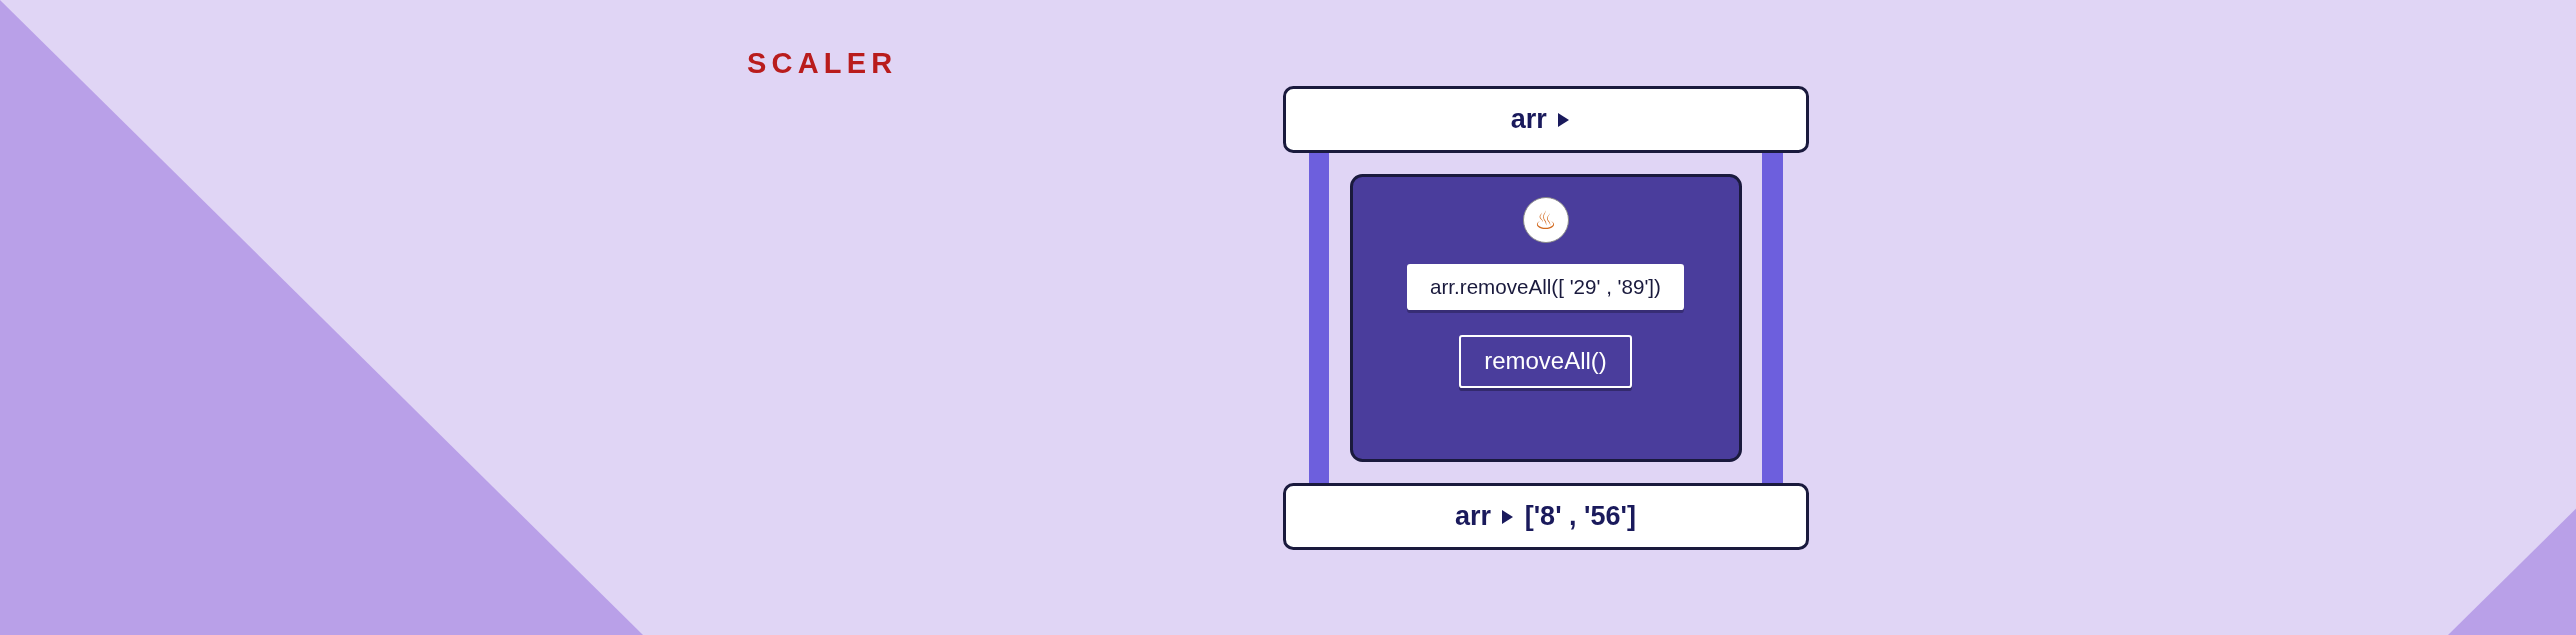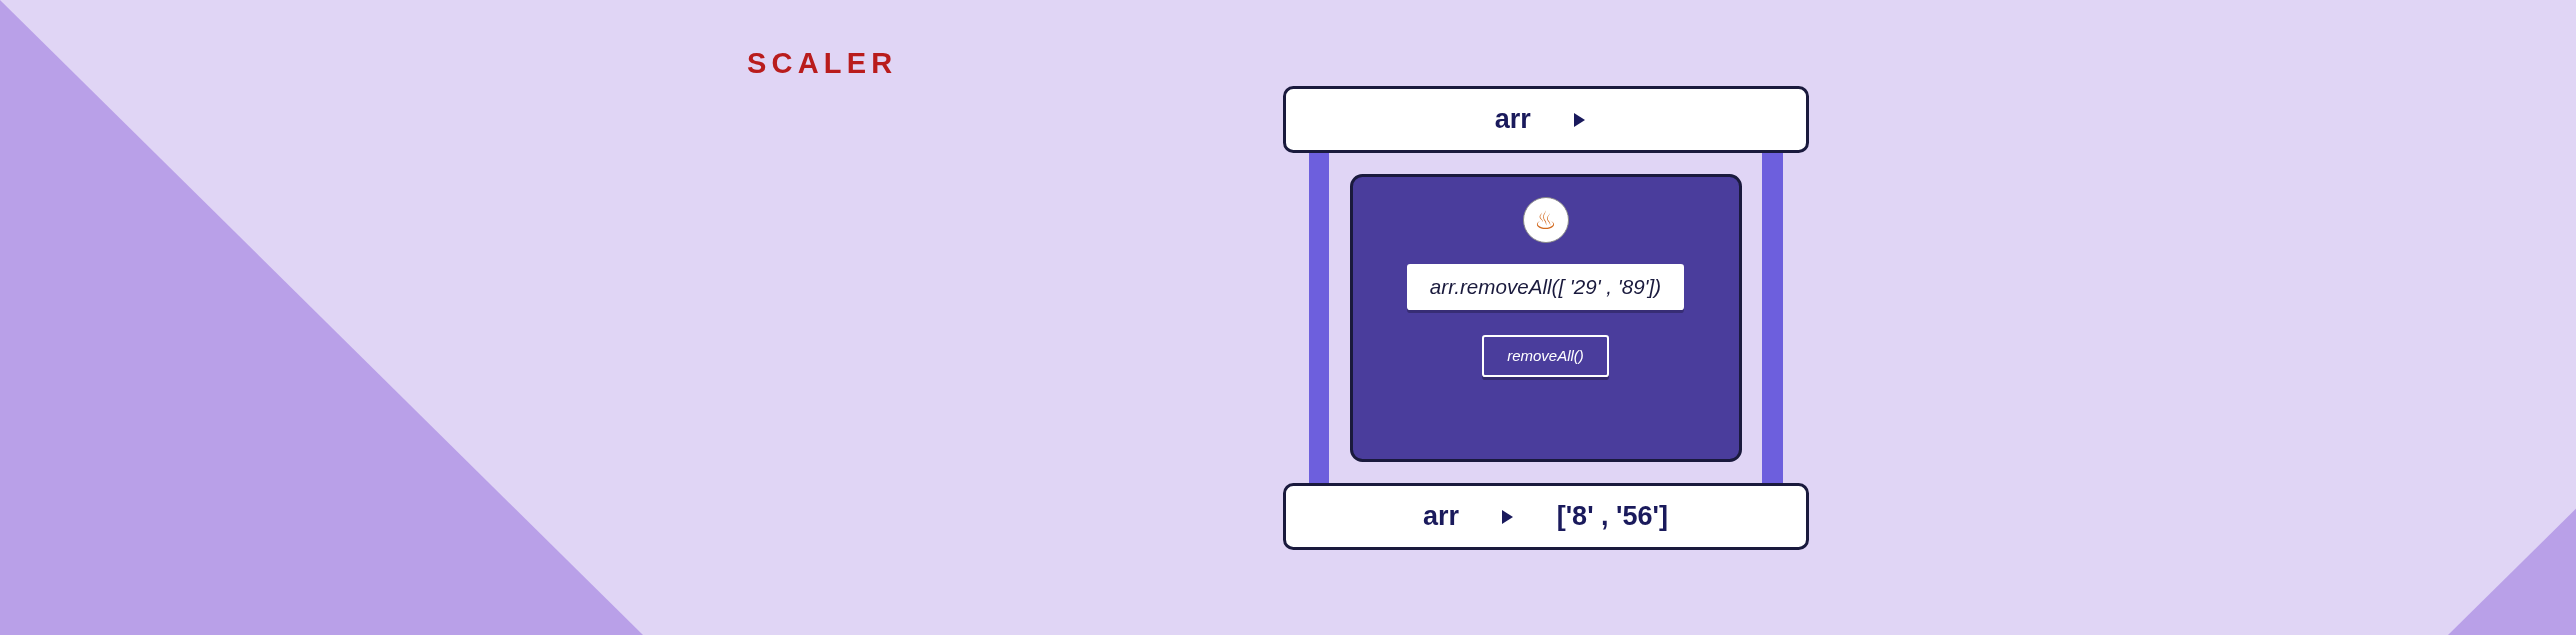--- a/index.html
+++ b/index.html
@@ -65,21 +65,20 @@
   border: 3.1px solid #1a1a3d;
   border-radius: 10.3px;
   width: 526px;
   height: 67px;
   display: flex;
   align-items: center;
   justify-content: center;
   font-size: 27px;
   font-weight: 600;
   color: #1a1a5c;
-  gap: 32px;
 }
 .arr-box .tri {
   display: inline-block;
   margin: 0 11.3px;
   width: 0;
   height: 0;
   border-top: 7.2px solid transparent;
   border-bottom: 7.2px solid transparent;
   border-left: 11.3px solid #1a1a5c;
 }
@@ -124,33 +123,31 @@
   color: #d2691e;
 }
 .code-box {
   background: #fff;
   color: #1a1a3d;
   font-size: 20.6px;
   font-weight: 500;
   padding: 11.3px 23px;
   border-radius: 3.1px;
   box-shadow: 0 3.1px 0 rgba(0,0,0,0.25);
-  font-style: italic;
 }
 .btn-box {
   background: #4a3d9c;
   color: #fff;
   border: 2.1px solid #fff;
-  font-size: 15px;
+  font-size: 24px;
   font-weight: 500;
   padding: 10.3px 23px;
   border-radius: 3.1px;
   box-shadow: 0 3.1px 0 rgba(0,0,0,0.3);
   margin-top: 4.1px;
-  font-style: italic;
 }
 </style>
 </head>
 <body>
 
 <div class="tri-left"></div>
 <div class="tri-right"></div>
 
 <div class="logo">
   <div class="logo-main">SCALER</div>

